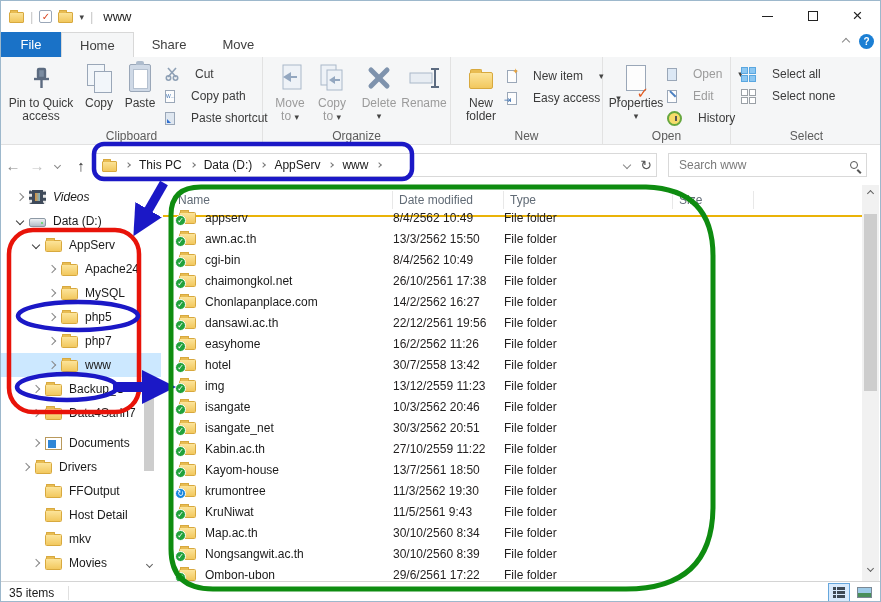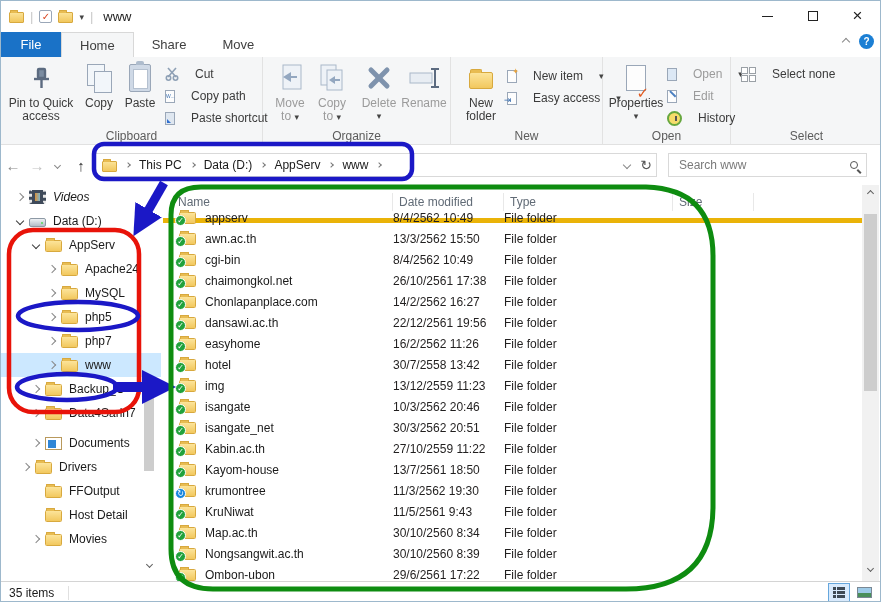--- a/index.html
+++ b/index.html
@@ -85,21 +85,21 @@
   .t-folder::before{content:"";position:absolute;top:-3px;left:0;width:7px;height:2px;background:#e8bc52;border:1px solid #d8a93e;border-bottom:none;border-radius:1px 1px 0 0;}
   .t-drive{background:linear-gradient(#eef1f4,#b4bec8);border:1px solid #8d99a5;border-radius:2px;height:9px;margin-top:3px;}
   .t-drive::after{content:"";position:absolute;right:2px;top:3px;width:2px;height:2px;background:#56d85a;border-radius:50%;}
   .t-drive-os::before{content:"";position:absolute;left:2px;top:2px;width:3px;height:3px;background:#2ea3e8;box-shadow:4px 0 #2ea3e8,0 4px #2ea3e8,4px 4px #2ea3e8;z-index:1;}
   .t-videos{background:#3f4a5a;border-radius:2px;height:14px;border-left:3px dotted #e8e8e8;border-right:3px dotted #e8e8e8;}
   .t-videos::after{content:"";position:absolute;left:3px;top:3px;right:3px;bottom:3px;background:linear-gradient(90deg,#d8923c,#7fb4c9);}
   .t-doc{background:#fff;border:1px solid #b9995c;height:13px;}
   .t-doc::after{content:"";position:absolute;left:2px;top:2px;width:8px;height:8px;background:#2f86d6;}
   
   .list{position:absolute;left:162px;top:0;width:700px;height:396px;}
-  .lhead{display:flex;height:38px;align-items:center;color:#616b76;border-bottom:5px solid #eab308;}
+  .lhead{display:flex;height:32px;align-items:center;color:#616b76;border-bottom:2px solid #eab308;}
   .hc{padding-left:6px;border-right:1px solid #e8e8e8;height:18px;display:flex;align-items:center;}
   .hc-name{width:230px;padding-left:15px;}
   .hc-date{width:111px;}
   .hc-type{width:169px;}
   .hc-size{width:81px;}
   .rows{position:absolute;left:0;top:22px;right:0;bottom:0;overflow:hidden;}
   .frow{display:flex;align-items:center;height:21px;}
   .fc-name{width:230px;display:flex;align-items:center;padding-left:16px;}
   .fc-date{width:111px;color:#211f1f;}
   .fc-type{width:169px;color:#211f1f;}
@@ -315,20 +315,29 @@
         <div class="sbtn">
           <span class="hist"></span>
           <span>History</span>
         </div>
       </div>
       <div class="glabel">Open</div>
     </div>
 
     <div class="rgroup" style="left:730px;width:151px;border-right:none">
       <div style="position:absolute;left:10px;top:6px">
+        <div class="sbtn">
+          <span class="grid4">
+              <span class="g-cell g-fill"></span>
+              <span class="g-cell g-fill"></span>
+              <span class="g-cell g-fill"></span>
+              <span class="g-cell g-fill"></span>
+            </span>
+          <span>Select all</span>
+        </div>
         <div class="sbtn">
           <span class="grid4">
               <span class="g-cell g-gray"></span>
               <span class="g-cell g-gray"></span>
               <span class="g-cell g-gray"></span>
               <span class="g-cell g-gray"></span>
             </span>
           <span>Select none</span>
         </div>
       </div>
@@ -457,20 +466,25 @@
           <span class="chev-sp"></span>
           <span class="ticon t-folder"></span>
           <span>FFOutput</span>
         </div>
         <div class="tree-row" style="padding-left: 30px;">
           <span class="chev-sp"></span>
           <span class="ticon t-folder"></span>
           <span>Host Detail</span>
         </div>
         <div class="tree-row" style="padding-left: 30px;">
+          <span class="chev-sp"></span>
+          <span class="ticon t-folder"></span>
+          <span>mkv</span>
+        </div>
+        <div class="tree-row" style="padding-left: 30px;">
           <span class="chev-sp">
             <span class="cv cv-r"></span>
           </span>
           <span class="ticon t-folder"></span>
           <span>Movies</span>
         </div>
       </div>
 
     <div class="sb-tree">
       <div class="sb-thumb" style="top:206px;height:80px;width:10px;left:1px"></div>

